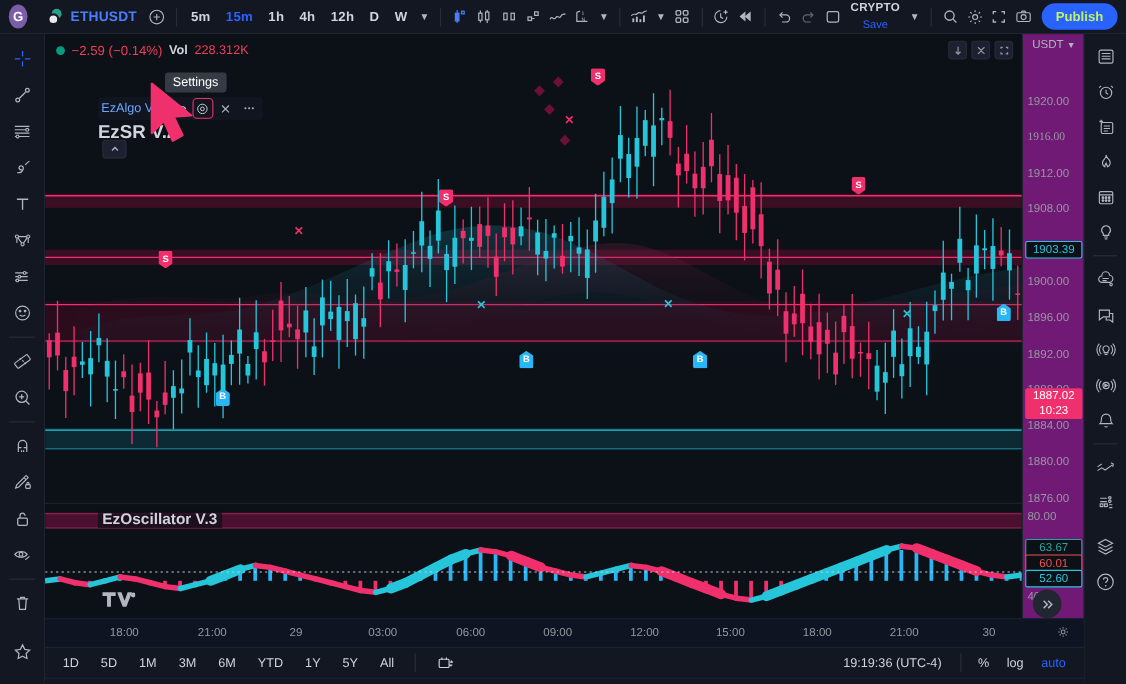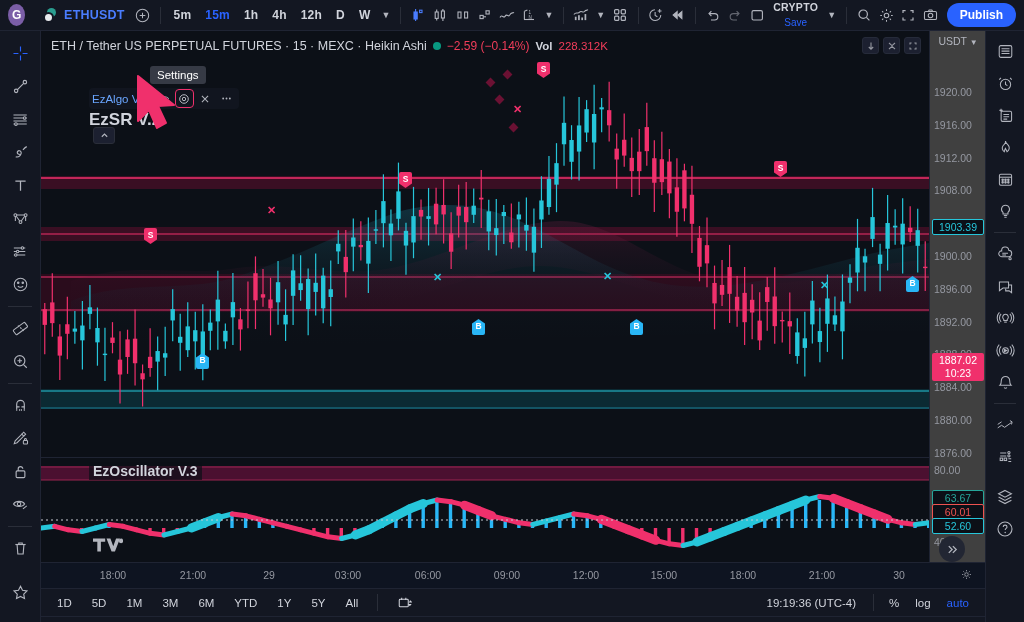--- a/index.html
+++ b/index.html
@@ -42,21 +42,21 @@
   .tf.active { color: #2962ff; }
   .sep { width: 1px; height: 17px; background: #2a2e39; margin: 0 5px; }
   .chev { font-size: 9px; color: #b2b5be; padding: 0 3px; cursor: pointer; }
   .layout-btn {
     display:flex; flex-direction: column; align-items:center; justify-content:center;
     padding: 0 4px; border-radius: 4px; cursor:pointer; line-height:1;
   }
   .layout-main { font-size: 10.5px; font-weight: bold; color:#d1d4dc; letter-spacing:.3px; }
   .layout-sub { font-size: 10px; color:#2962ff; margin-top:6px;text-align:center; }
   .publish {
-    background: #2962ff; color:#ffffff; font-size:12px; font-weight:bold;
+    background: #2962ff; color:#bef264; font-size:12px; font-weight:bold;
     padding: 5px 13px; border-radius: 14px; cursor:pointer; margin-left: 4px;
   }
 
   
   .lefttool {
     position:absolute; left:0; top:31px; width:41px; height:591px;
     background:#131722; border-right:1px solid #1f2433;
     display:flex; flex-direction:column; align-items:center; padding-top:6px;
   }
   .ltool {
@@ -83,21 +83,21 @@
   .chartwrap {
     position:absolute; left:41px; top:31px; width:944px; height:591px;
     background:#0e1421;
   }
   .chartpane {
     position:absolute; left:0; top:0; width:888px; height:502px;
     background:#0c1017; overflow:hidden;
   }
   .pricescale {
     position:absolute; left:888px; top:0; width:56px; height:531px;
-    background:#404040; border-left:1px solid #1f2433;padding-left:32px;
+    background:#701a75; border-left:1px solid #1f2433;padding-left:32px;
   }
   .ps-head {
     position:absolute; top:4px; left:0; width:56px; text-align:center;
     font-size:10.5px; color:#b2b5be; cursor:pointer;
   }
   .tick { position:absolute; left:4px; font-size:10.5px; color:#9598a1; }
 
   .pricebadge {
     position:absolute; left:2px; width:52px; text-align:center;
     font-size:10.5px; border-radius:2px; padding:1px 0;
@@ -1048,21 +1048,20 @@
             <line x1="833.4" y1="56.0" x2="847.0" y2="61.3" stroke="#f0306c" stroke-width="9" stroke-linecap="round"></line>
             <line x1="847.0" y1="61.3" x2="860.7" y2="64.8" stroke="#f0306c" stroke-width="5" stroke-linecap="round"></line>
             <line x1="860.7" y1="64.8" x2="874.3" y2="66.5" stroke="#f0306c" stroke-width="5" stroke-linecap="round"></line>
             <line x1="874.3" y1="66.5" x2="888.0" y2="64.8" stroke="#26c6da" stroke-width="5" stroke-linecap="round"></line>
           </g>
         <line x1="0" y1="62" x2="888" y2="62" stroke="#c8cbd4" stroke-width="1" stroke-dasharray="2 3"></line>
       </svg>
     </div>
 
     <div class="chart-title">
-      <span class="ct-main">ETH / Tether US PERPETUAL FUTURES · 15 · MEXC · Heikin Ashi</span>
       <span class="dot-live"></span>
       <span class="chg">−2.59 (−0.14%)</span>
       <span class="vol-l">Vol</span>
       <span class="vol-v">228.312K</span>
     </div>
 
     <div class="tooltip">Settings</div>
 
     <div class="legend-row">
       <span class="leg-name">EzAlgo V.7</span>
@@ -1115,21 +1114,21 @@
           <path d="M3 3.4L6.6 7 3 10.6M7.4 3.4L11 7l-3.6 3.6"></path>
         </svg>
     </div>
 
     <div class="pricescale">
       <div class="ps-head">
         <span>USDT</span> <span style="font-size:8px">▼</span>
       </div>
       <div id="ticks-g">
           <div class="tick" style="top: 55px;">1920.00</div>
-          <div class="tick" style="top: 87.8px;">1916.00</div>
+          <div class="tick" style="top: 87.8px; font-family: Liberation Serif, serif;">1916.00</div>
           <div class="tick" style="top: 120.6px;">1912.00</div>
           <div class="tick" style="top: 153.4px;">1908.00</div>
           <div class="tick" style="top: 186.2px;">1904.00</div>
           <div class="tick" style="top: 219px;">1900.00</div>
           <div class="tick" style="top: 251.8px;">1896.00</div>
           <div class="tick" style="top: 284.6px;">1892.00</div>
           <div class="tick" style="top: 317.4px;">1888.00</div>
           <div class="tick" style="top: 350.2px;">1884.00</div>
           <div class="tick" style="top: 383px;">1880.00</div>
           <div class="tick" style="top: 415.8px;">1876.00</div>

